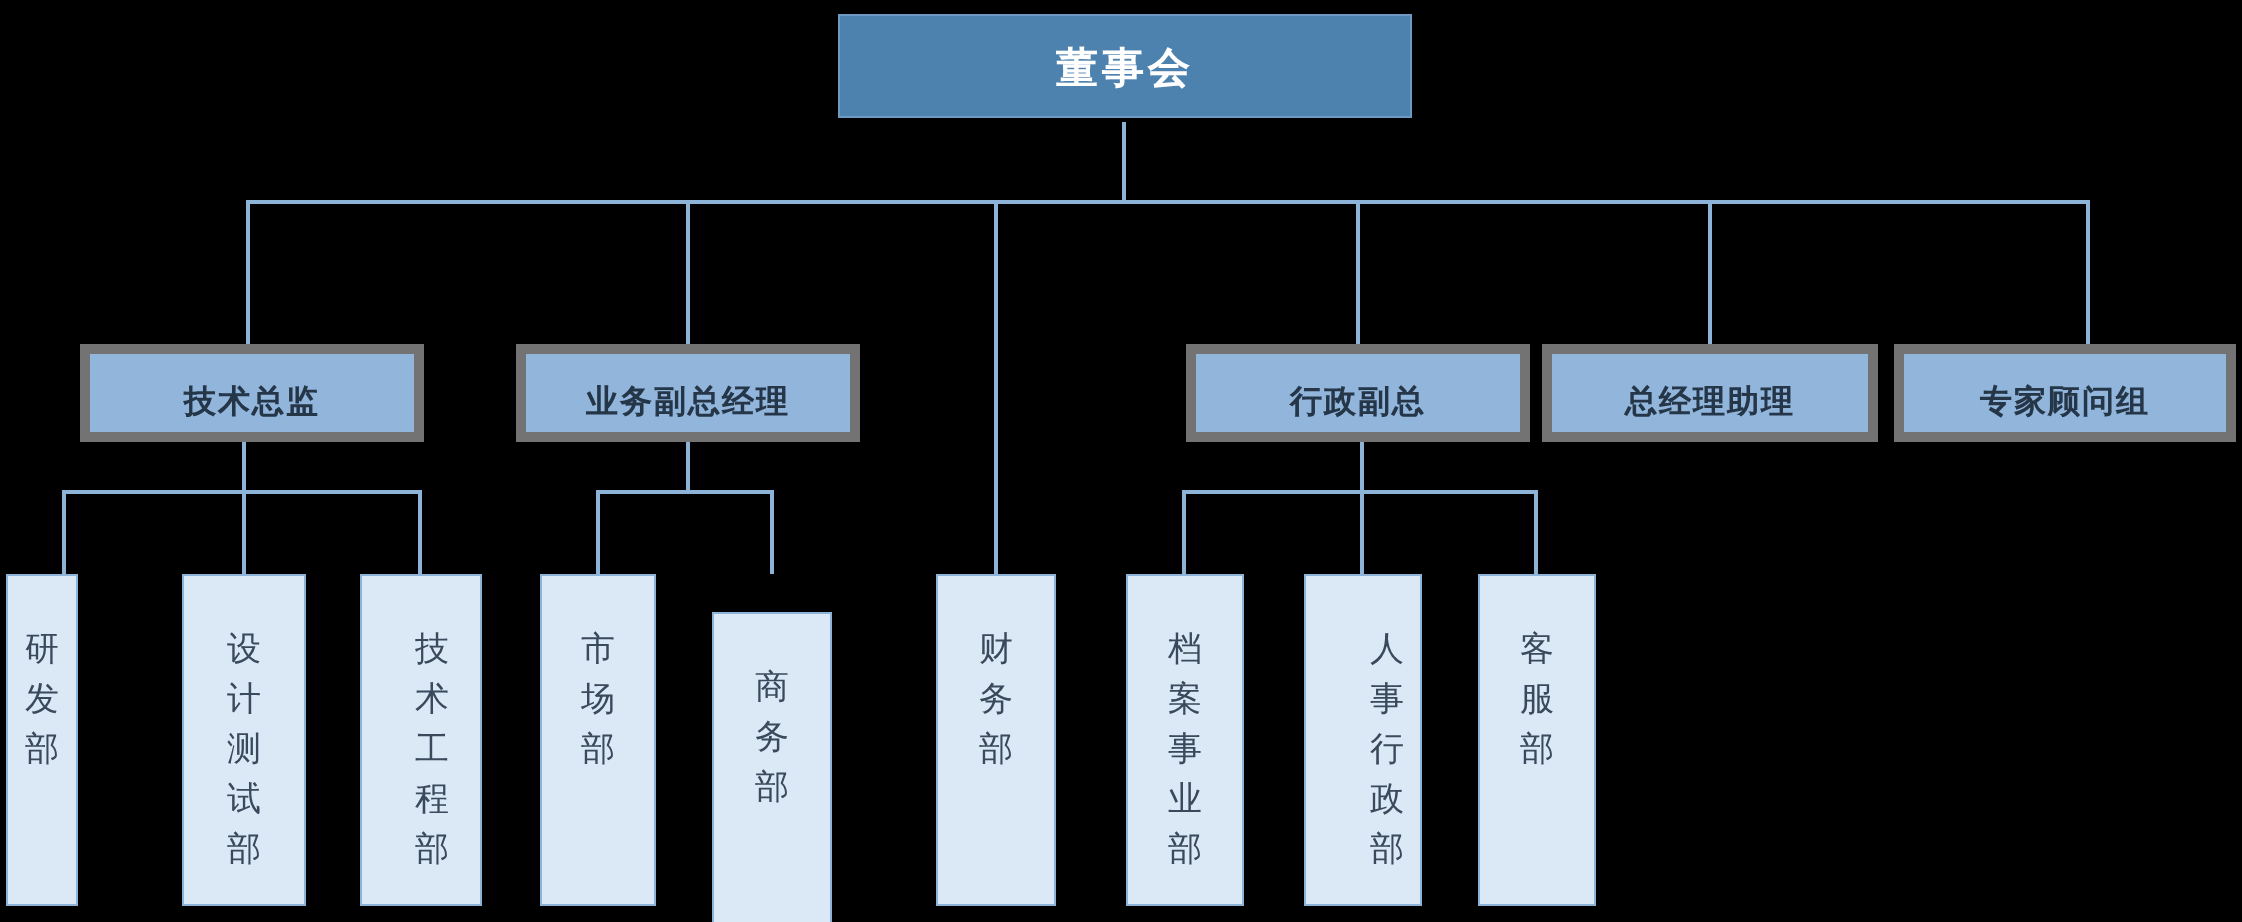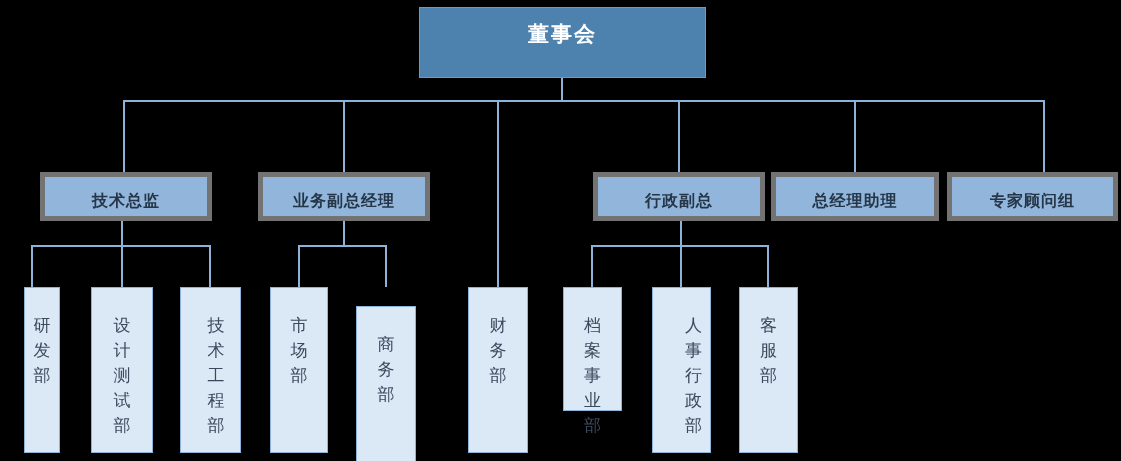--- a/index.html
+++ b/index.html
@@ -79,59 +79,59 @@
   <div class="line" style="left:343px; top:221px; width:2px;  height:25px;"></div>
   <div class="line" style="left:298px; top:245px; width:89px; height:2px;"></div>
   <div class="line" style="left:298px; top:245px; width:2px; height:42px;"></div>
   <div class="line" style="left:385px; top:245px; width:2px; height:42px;"></div>
 
   <div class="line" style="left:680px; top:221px; width:2px;   height:66px;"></div>
   <div class="line" style="left:591px; top:245px; width:178px; height:2px;"></div>
   <div class="line" style="left:591px; top:245px; width:2px; height:42px;"></div>
   <div class="line" style="left:767px; top:245px; width:2px; height:42px;"></div>
 
-  <div class="node root-node" style="left:419px; top:7px; width:287px; height:71px;">
+  <div class="node root-node" style="left:419px; top:7px; width:287px; height:52px;">
     <span>董事会</span>
   </div>
 
   <div class="node l2-node" style="left:40px; top:172px; width:172px; height:49px;">
     <span>技术总监</span>
   </div>
   <div class="node l2-node" style="left:258px; top:172px; width:172px; height:49px;">
     <span>业务副总经理</span>
   </div>
   <div class="node l2-node" style="left:593px; top:172px; width:172px; height:49px;">
     <span>行政副总</span>
   </div>
   <div class="node l2-node" style="left:771px; top:172px; width:168px; height:49px;">
     <span>总经理助理</span>
   </div>
   <div class="node l2-node" style="left:947px; top:172px; width:171px; height:49px;">
     <span>专家顾问组</span>
   </div>
 
-  <div class="node l3-node" style="left:3px; top:287px; width:36px; height:166px;margin-left:21px;">
+  <div class="node l3-node" style="left:3px; top:287px; width:36px; height:166px;">
     <div class="vtext">研发部</div>
   </div>
   <div class="node l3-node" style="left:91px; top:287px; width:62px; height:166px;">
     <div class="vtext">设计测试部</div>
   </div>
   <div class="node l3-node" style="left:180px; top:287px; width:61px; height:166px;padding-left:11px;">
     <div class="vtext">技术工程部</div>
   </div>
   <div class="node l3-node" style="left:270px; top:287px; width:58px; height:166px;">
     <div class="vtext">市场部</div>
   </div>
   <div class="node l3-node" style="left:356px; top:287px; width:60px; height:166px;margin-top:19px;">
     <div class="vtext">商务部</div>
   </div>
   <div class="node l3-node" style="left:468px; top:287px; width:60px; height:166px;">
     <div class="vtext">财务部</div>
   </div>
-  <div class="node l3-node" style="left:563px; top:287px; width:59px; height:124px;">
+  <div class="node l3-node" style="left:563px; top:287px; width:59px; height:166px;">
     <div class="vtext">档案事业部</div>
   </div>
   <div class="node l3-node" style="left:652px; top:287px; width:59px; height:166px;padding-left:24px;">
     <div class="vtext">人事行政部</div>
   </div>
   <div class="node l3-node" style="left:739px; top:287px; width:59px; height:166px;">
     <div class="vtext">客服部</div>
   </div>
 
 </div>

